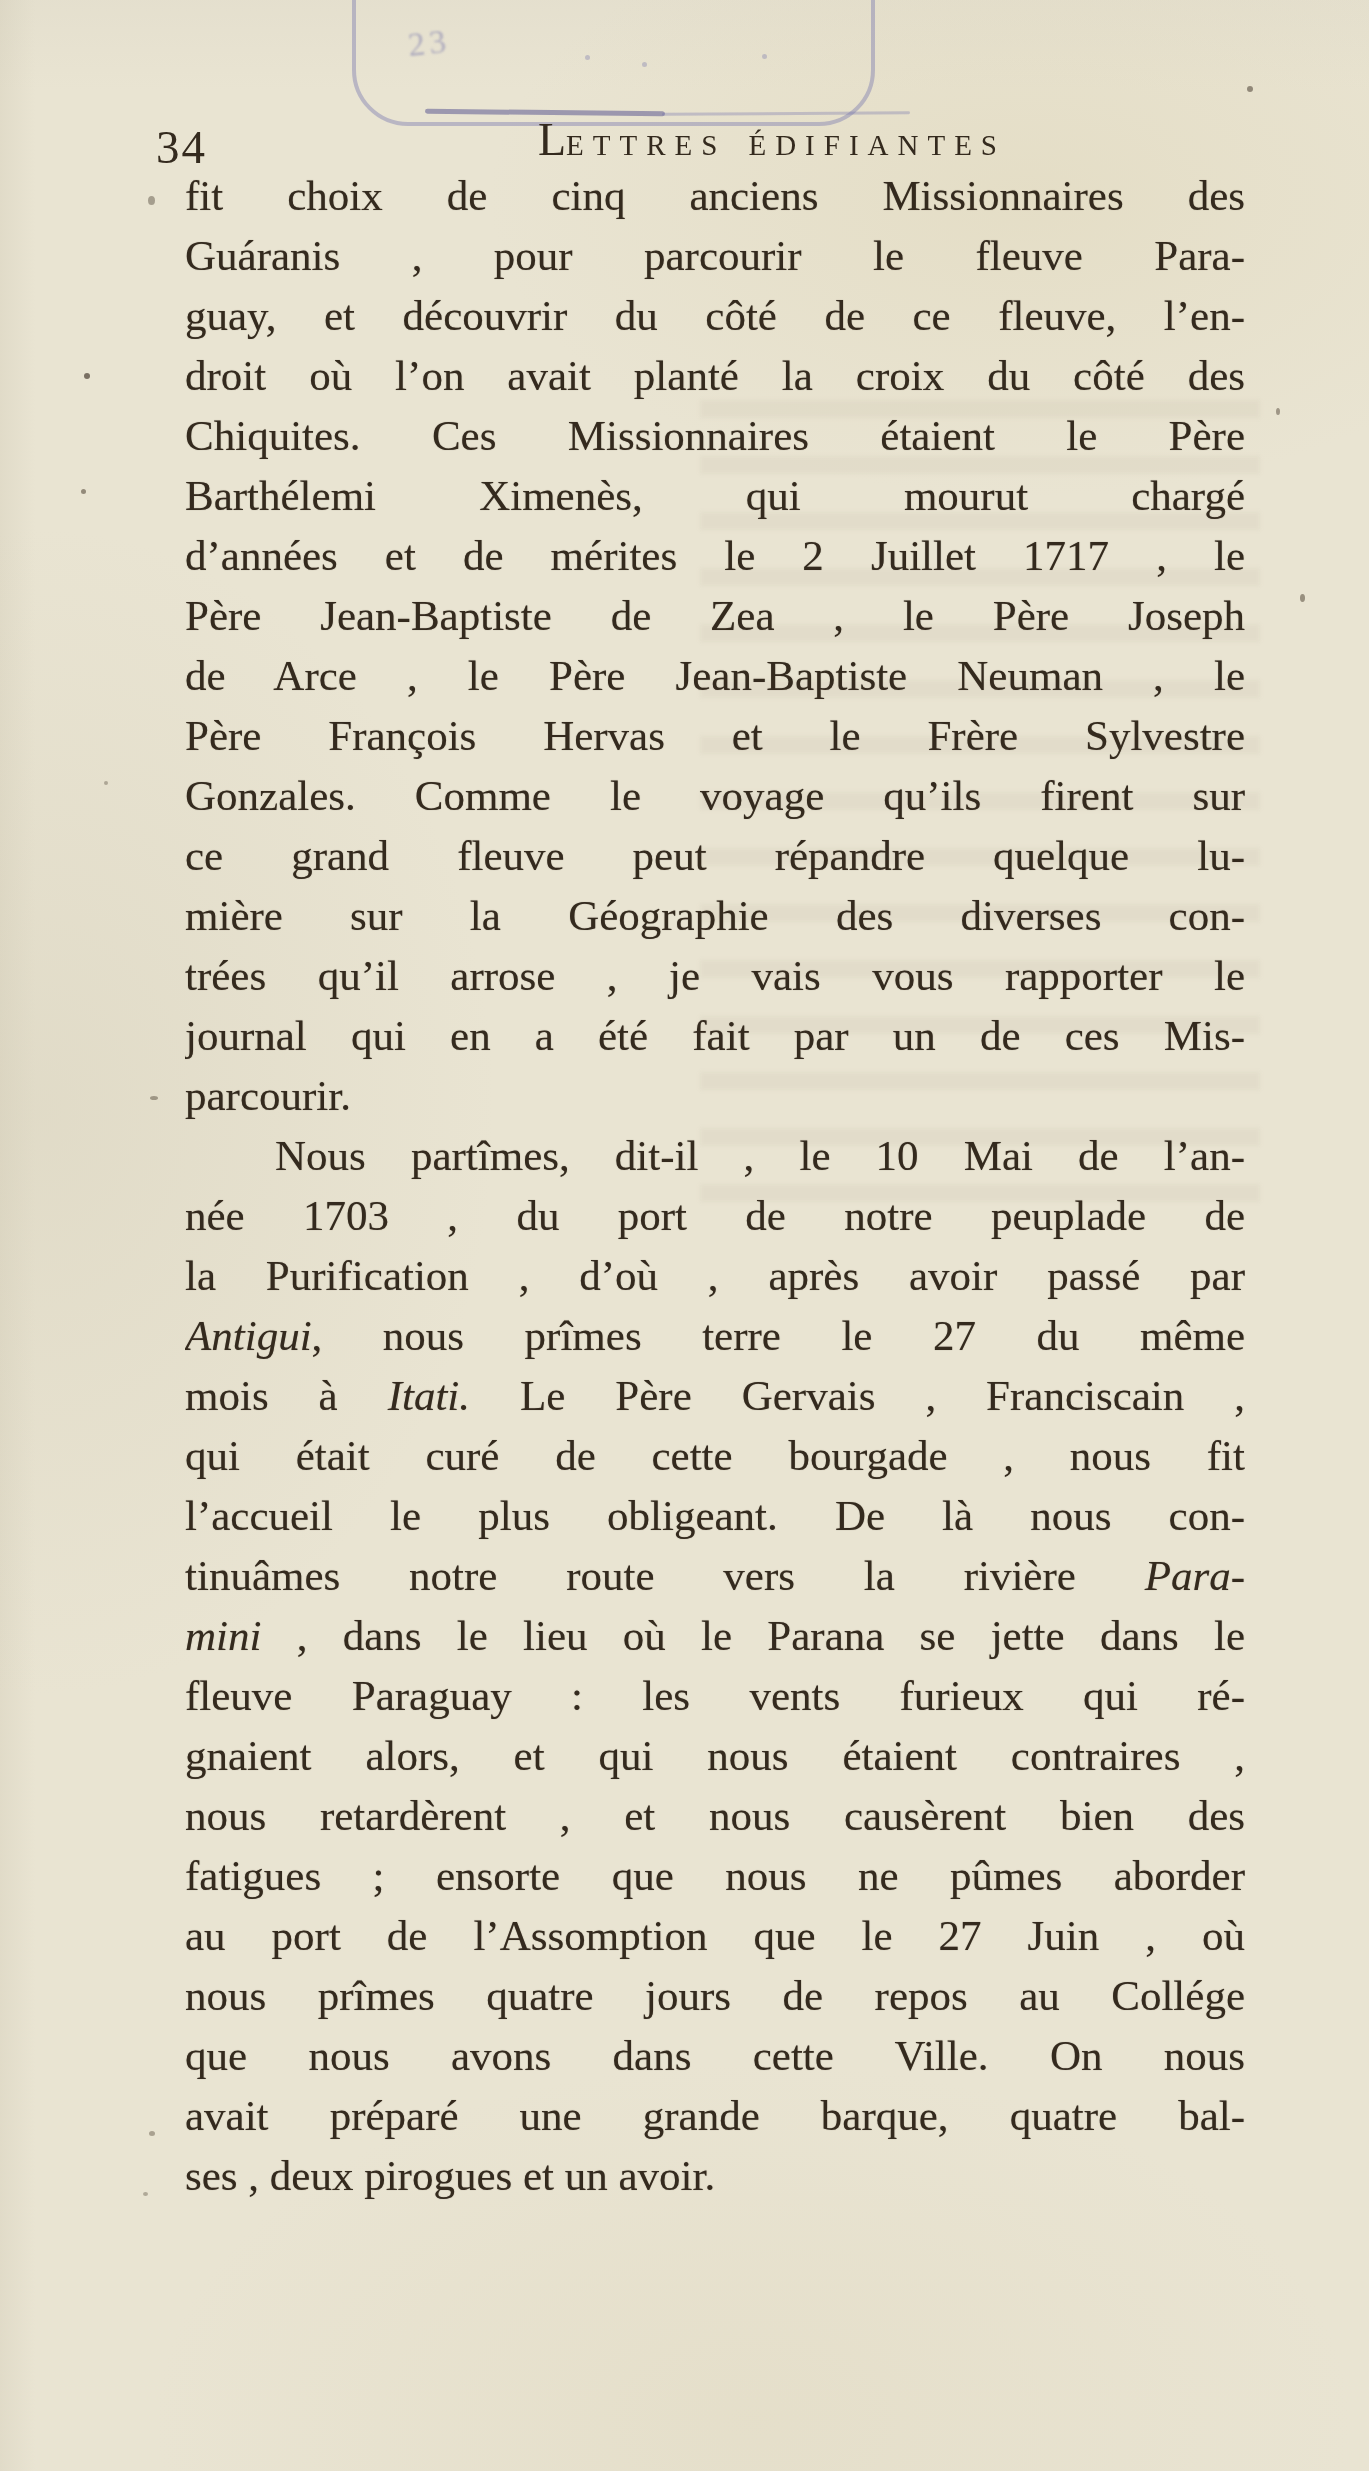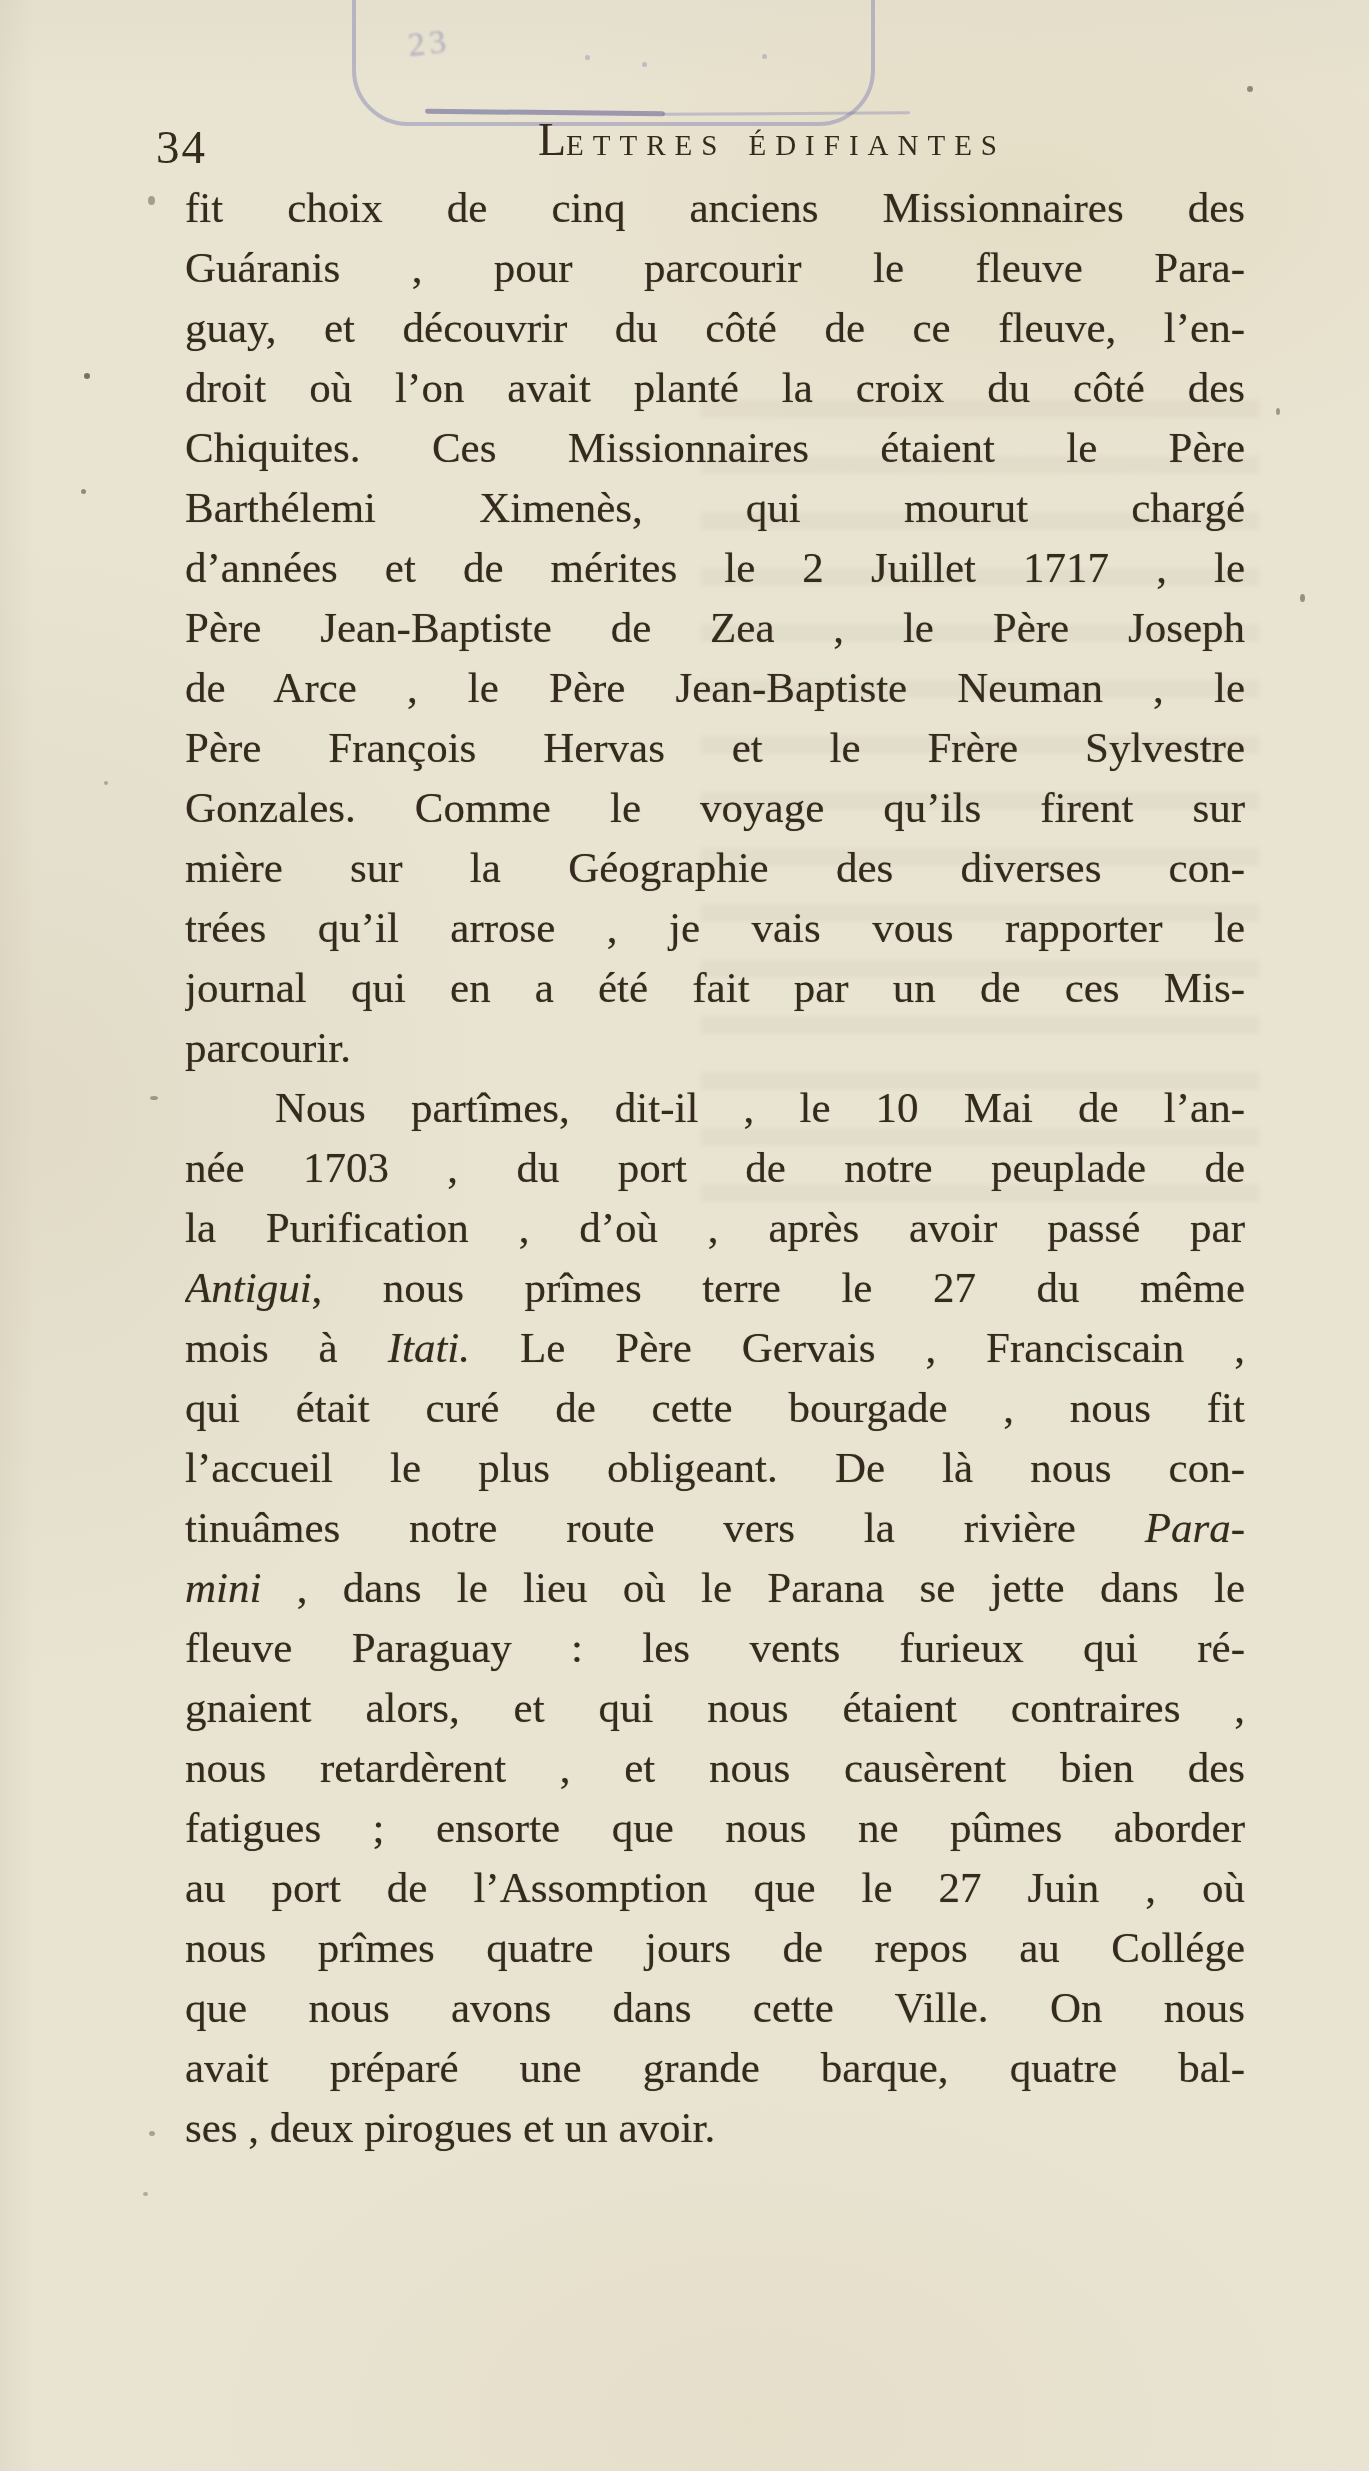--- a/index.html
+++ b/index.html
@@ -31,21 +31,21 @@
   .running-title {
     position: absolute; left: 346px; top: 117px; width: 660px;
     text-align: right; line-height: 1; white-space: nowrap;
   }
   .t-big  { font-size: 46px; }
   .t-caps { font-size: 29px; letter-spacing: 9px; }
   .t-word2 { margin-left: 22px; }
 
   
   .text-block {
-    position: absolute; left: 185px; top: 178px; width: 1060px;
+    position: absolute; left: 185px; top: 166px; width: 1060px;
   }
   .line {
     height: 60px; line-height: 60px;
     font-size: 43px;
     text-align: justify;
     text-align-last: justify;
     overflow: hidden;
     text-shadow: 0 0 1px rgba(52,42,30,0.45);
   }
   .line.no-just { text-align-last: left; }
@@ -128,20 +128,21 @@
       <div class="line"><span>Guáranis , pour parcourir le fleuve Para-</span></div>
       <div class="line"><span>guay, et découvrir du côté de ce fleuve, l’en-</span></div>
       <div class="line"><span>droit où l’on avait planté la croix du côté des</span></div>
       <div class="line"><span>Chiquites. Ces Missionnaires étaient le Père</span></div>
       <div class="line"><span>Barthélemi Ximenès, qui mourut chargé</span></div>
       <div class="line"><span>d’années et de mérites le 2 Juillet 1717 , le</span></div>
       <div class="line"><span>Père Jean-Baptiste de Zea , le Père Joseph</span></div>
       <div class="line"><span>de Arce , le Père Jean-Baptiste Neuman , le</span></div>
       <div class="line"><span>Père François Hervas et le Frère Sylvestre</span></div>
       <div class="line"><span>Gonzales. Comme le voyage qu’ils firent sur</span></div>
+      <div class="line"><span>ce grand fleuve peut répandre quelque lu-</span></div>
       <div class="line"><span>mière sur la Géographie des diverses con-</span></div>
       <div class="line"><span>trées qu’il arrose , je vais vous rapporter le</span></div>
       <div class="line"><span>journal qui en a été fait par un de ces Mis-</span></div>
       <div class="line no-just"><span>parcourir.</span></div>
       <div class="line indent"><span>Nous partîmes, dit-il , le 10 Mai de l’an-</span></div>
       <div class="line"><span>née 1703 , du port de notre peuplade de</span></div>
       <div class="line"><span>la Purification , d’où , après avoir passé par</span></div>
       <div class="line"><span class="it">Antigui</span><span>, nous prîmes terre le 27 du même</span></div>
       <div class="line"><span>mois à </span><span class="it">Itati.</span><span> Le Père Gervais , Franciscain ,</span></div>
       <div class="line"><span>qui était curé de cette bourgade , nous fit</span></div>

